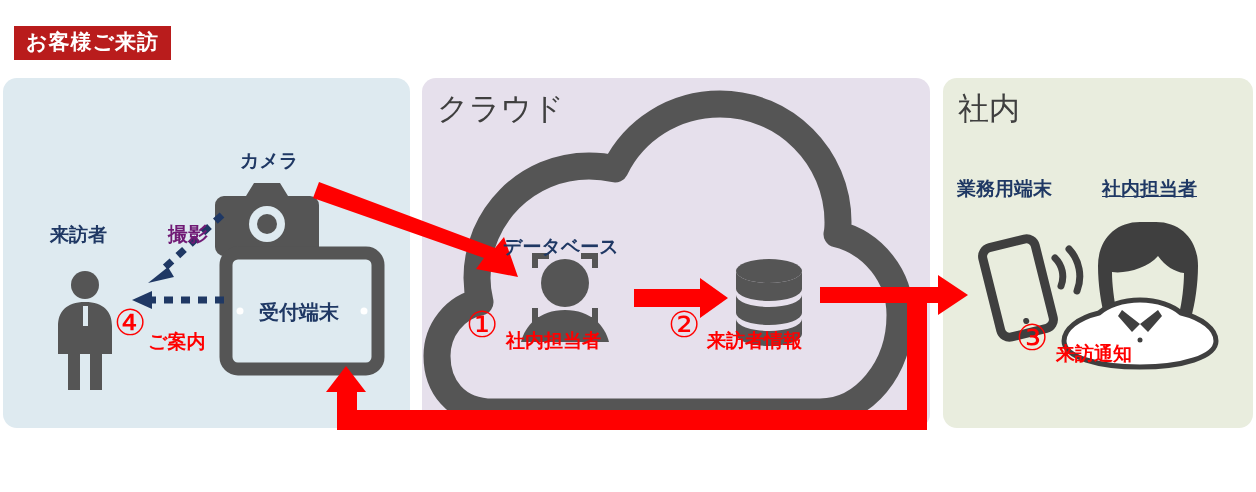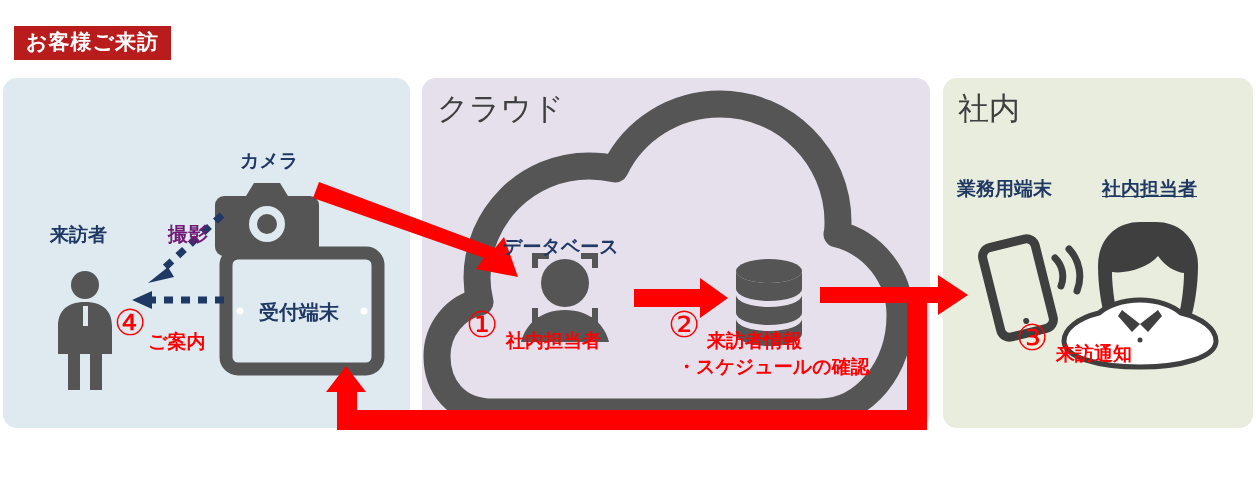--- a/index.html
+++ b/index.html
@@ -168,20 +168,19 @@
   <div class="circnum" style="left:114px;top:305px;">④</div>
   <div class="lbl-red-sm" style="left:148px;top:329px;">ご案内</div>
 
   <div class="lbl-navy" style="left:503px;top:234px;">データベース</div>
 
   <div class="circnum" style="left:466px;top:307px;">①</div>
   <div class="lbl-red-sm" style="left:506px;top:328px;">社内担当者</div>
 
   <div class="circnum" style="left:668px;top:307px;">②</div>
   <div class="lbl-red-sm" style="left:707px;top:328px;">来訪者情報</div>
-  <div class="lbl-red-sm" style="left:677px;top:354px;">・スケジュールの確認</div>
 
   <div class="lbl-navy" style="left:957px;top:176px;">業務用端末</div>
   <div class="lbl-navy" style="left:1102px;top:176px;text-decoration:underline;">社内担当者</div>
   <div class="circnum" style="left:1016px;top:320px;">③</div>
   <div class="lbl-red-sm" style="left:1056px;top:341px;">来訪通知</div>
 
 </div>
 
 </body></html>

